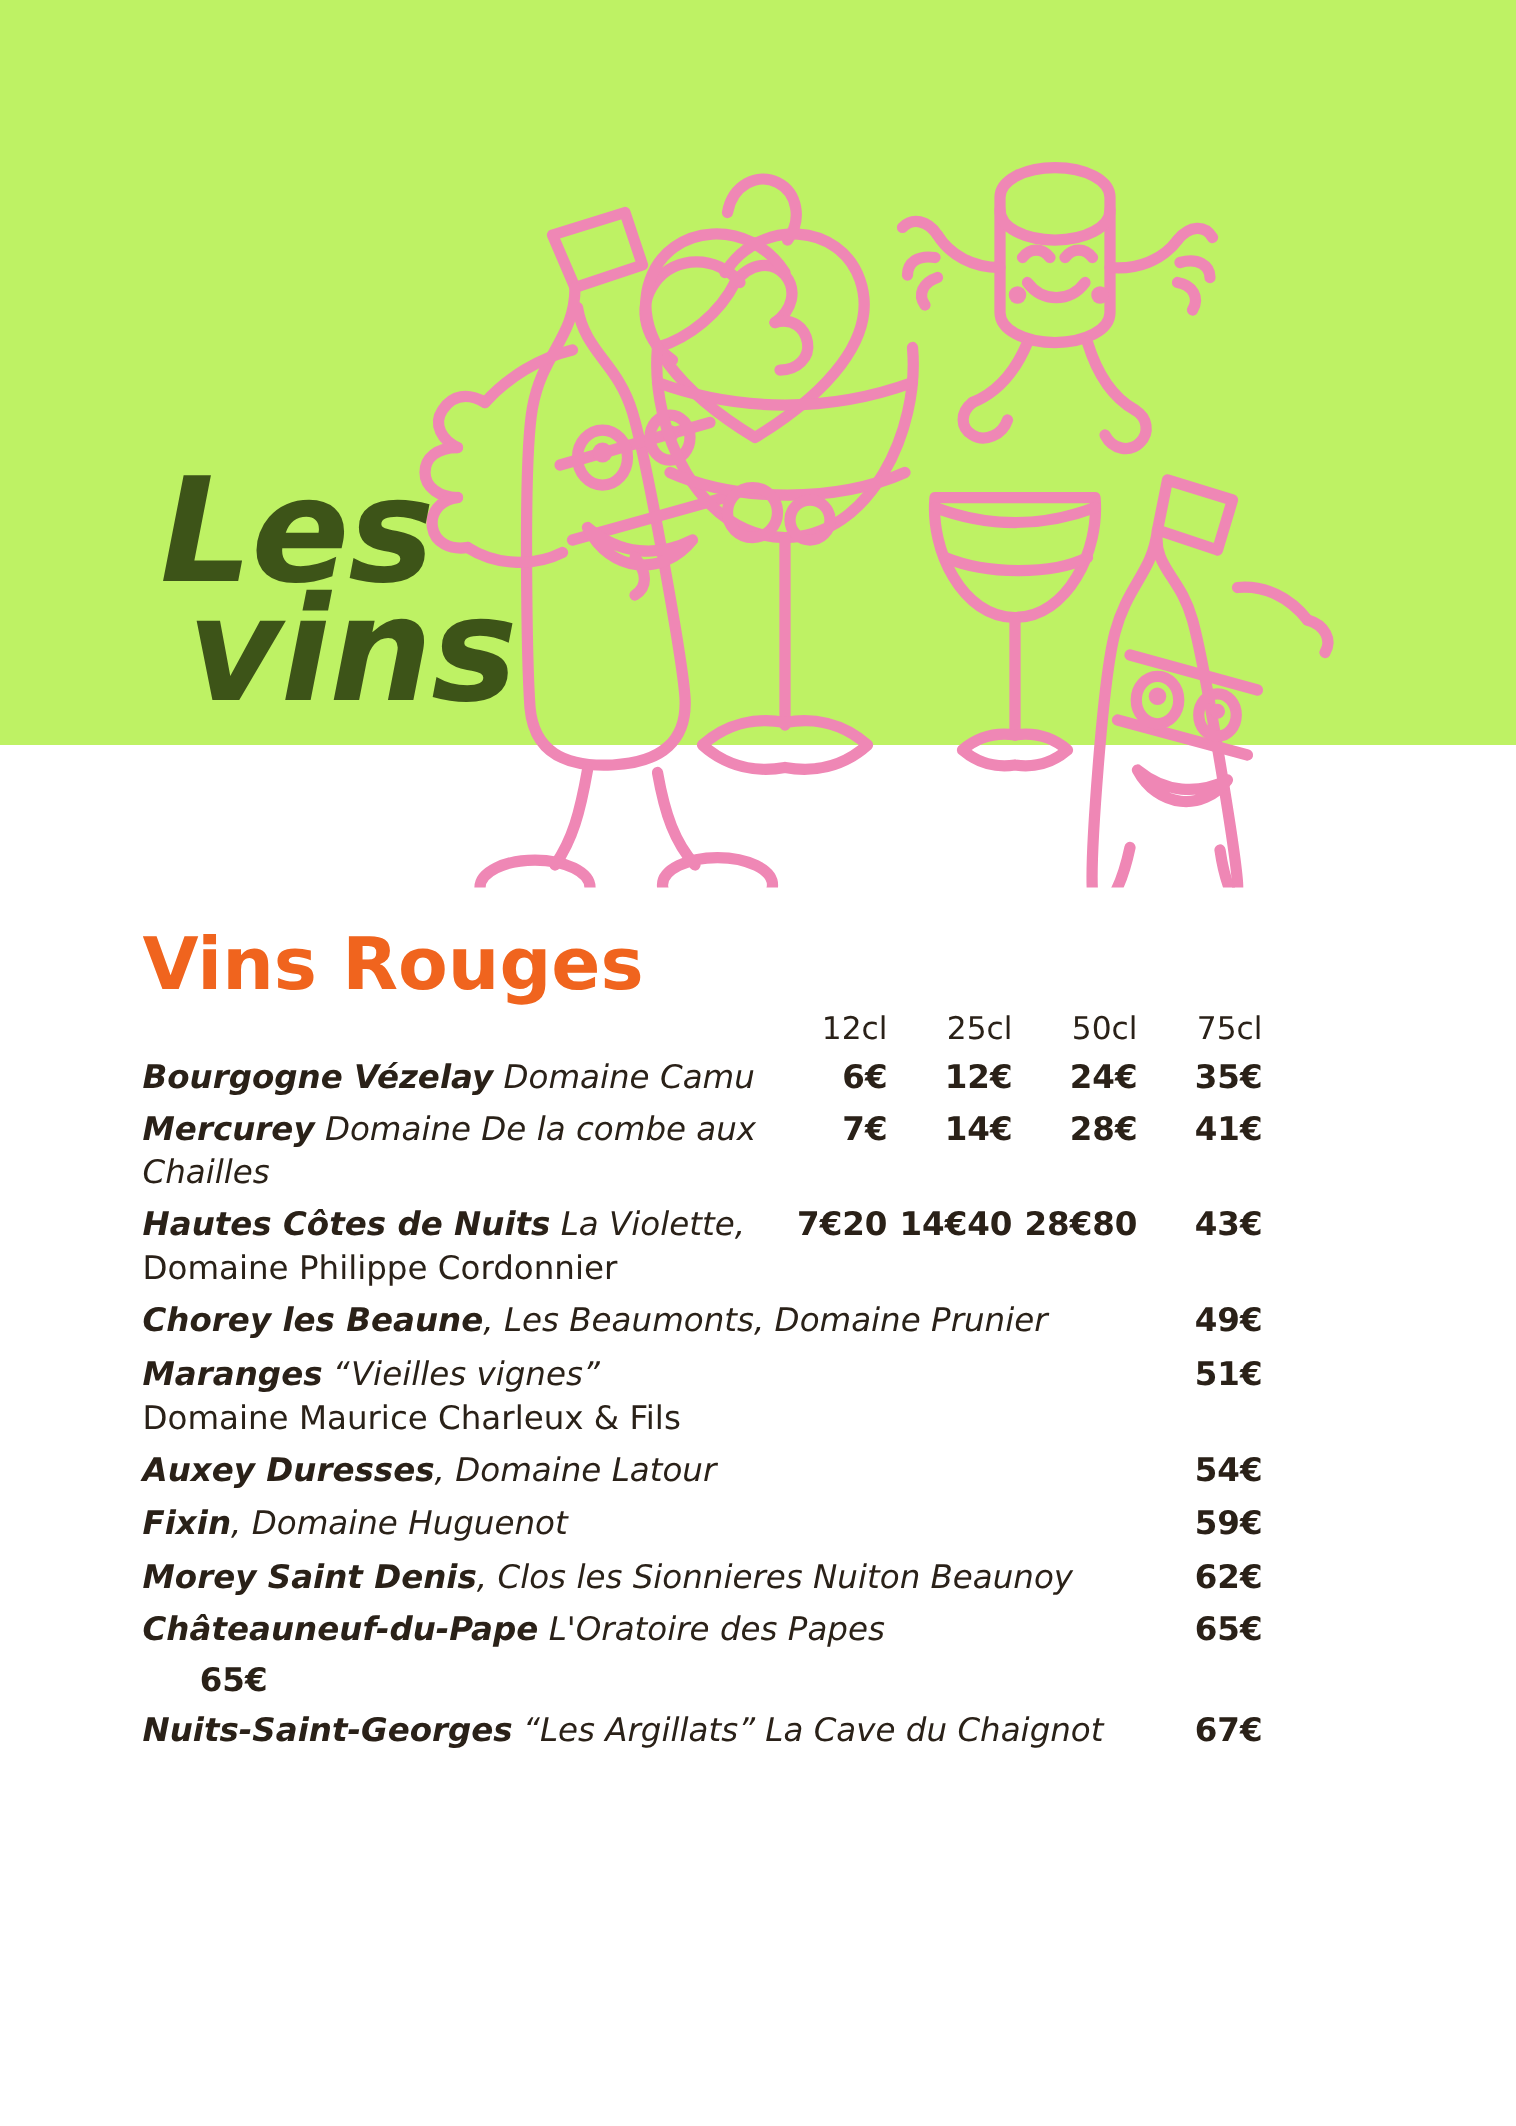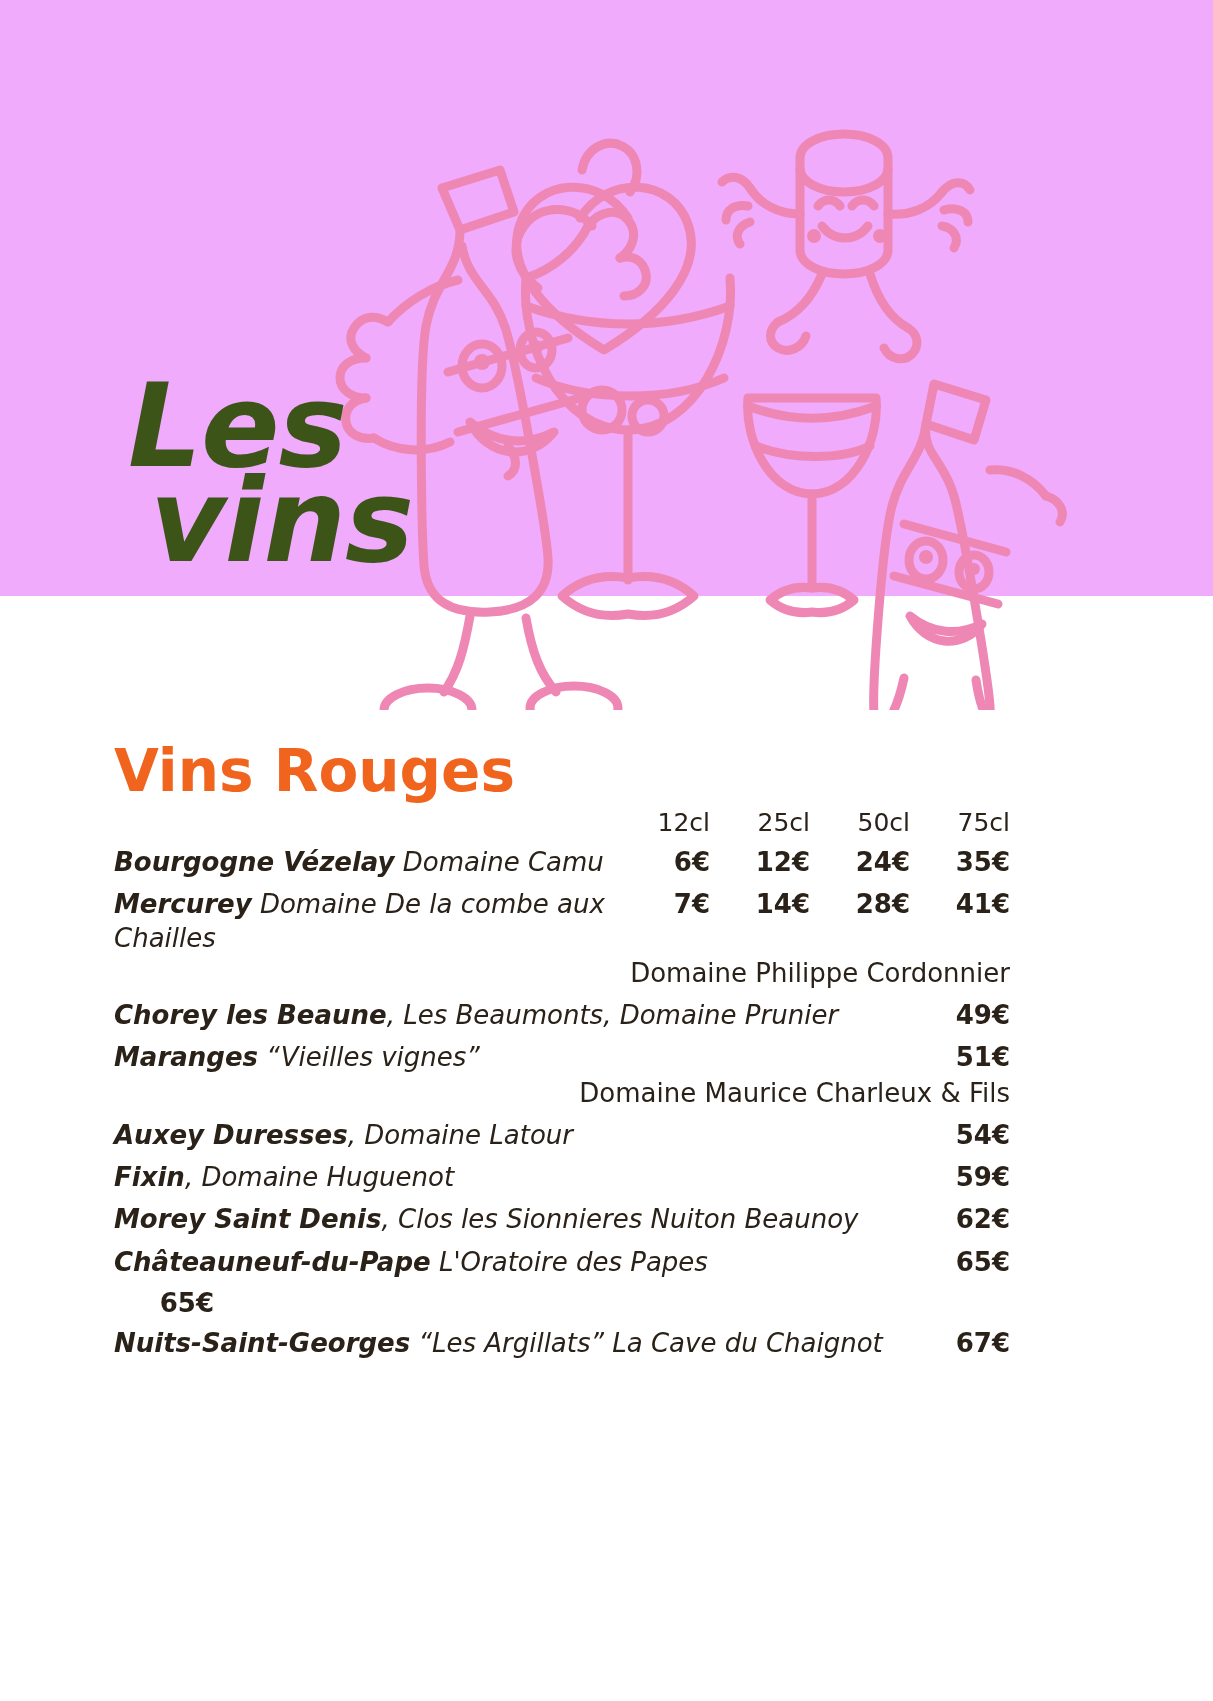--- a/index.html
+++ b/index.html
@@ -14,21 +14,21 @@
     font-family: "Liberation Sans", sans-serif;
     overflow: hidden;
   }
 
   
   #hero {
     position: absolute;
     left: 0; top: 0;
     width: 1213px;
     height: 596px;
-    background: #f0abfc;
+    background: #bef264;
   }
   #hero-art {
     position: absolute;
     left: 330px;
     top: 110px;
     width: 760px;
     height: 600px;
     pointer-events: none;
   }
   #hero-title {
@@ -103,21 +103,20 @@
     font-size: 26px;
     font-weight: bold;
     font-family: "DejaVu Sans", sans-serif;
   }
   .sub {
     font-size: 26px;
     line-height: 1.28;
     margin-top: 2px;
     color: #2a2118;
     font-family: "DejaVu Sans", sans-serif;
-    text-align: right;
   }
   .single .prices span { width: 100px; }
 </style>
 </head>
 <body>
 
 <div id="hero">
 
   <svg id="hero-art" viewBox="0 0 760 600" fill="none" stroke="#ef87b5" stroke-width="9" stroke-linecap="round" stroke-linejoin="round">
 
@@ -251,20 +250,29 @@
       </div>
       <div class="row">
         <div class="name"><b>Mercurey</b><span> Domaine De la combe aux Chailles</span></div>
         <div class="prices">
           <span>7€</span>
           <span>14€</span>
           <span>28€</span>
           <span>41€</span>
         </div>
       </div>
+      <div class="row">
+        <div class="name"><b>Hautes Côtes de Nuits</b><span> La Violette,</span></div>
+        <div class="prices">
+          <span>7€20</span>
+          <span>14€40</span>
+          <span>28€80</span>
+          <span>43€</span>
+        </div>
+      </div>
       <div class="sub">Domaine Philippe Cordonnier</div>
       <div class="row single">
         <div class="name"><b>Chorey les Beaune</b><span>, Les Beaumonts, Domaine Prunier</span></div>
         <div class="prices">
           <span>49€</span>
         </div>
       </div>
       <div class="row single">
         <div class="name"><b>Maranges</b><span> “Vieilles vignes”</span></div>
         <div class="prices">

